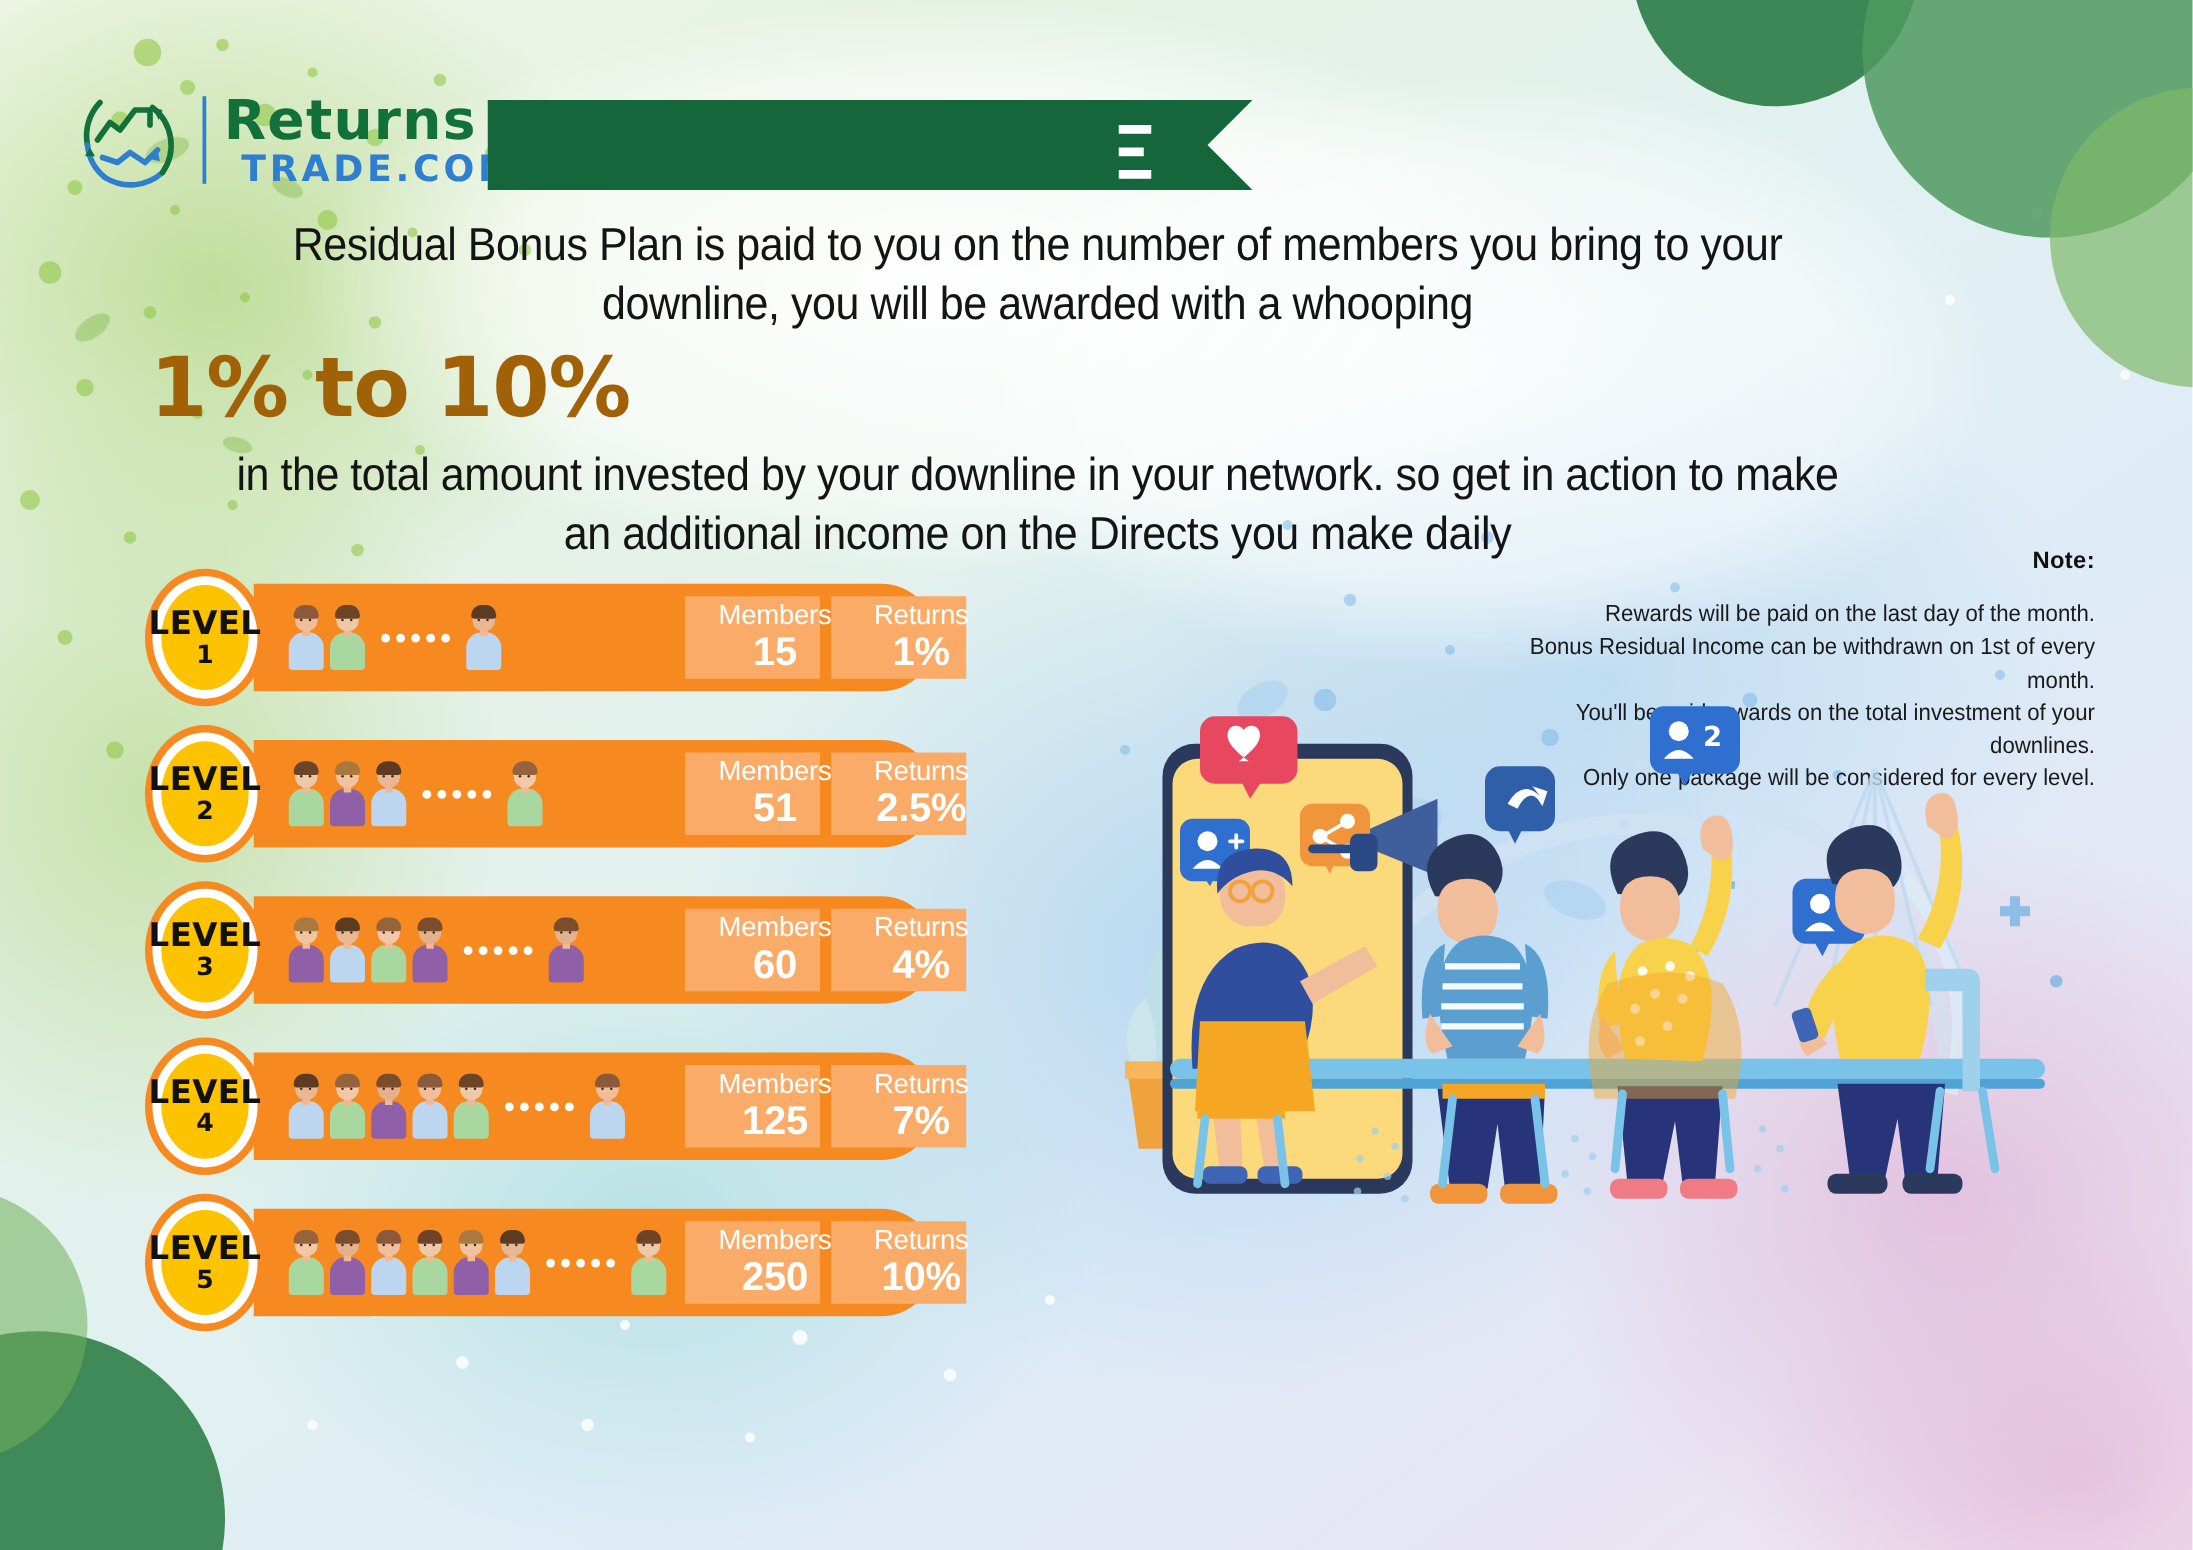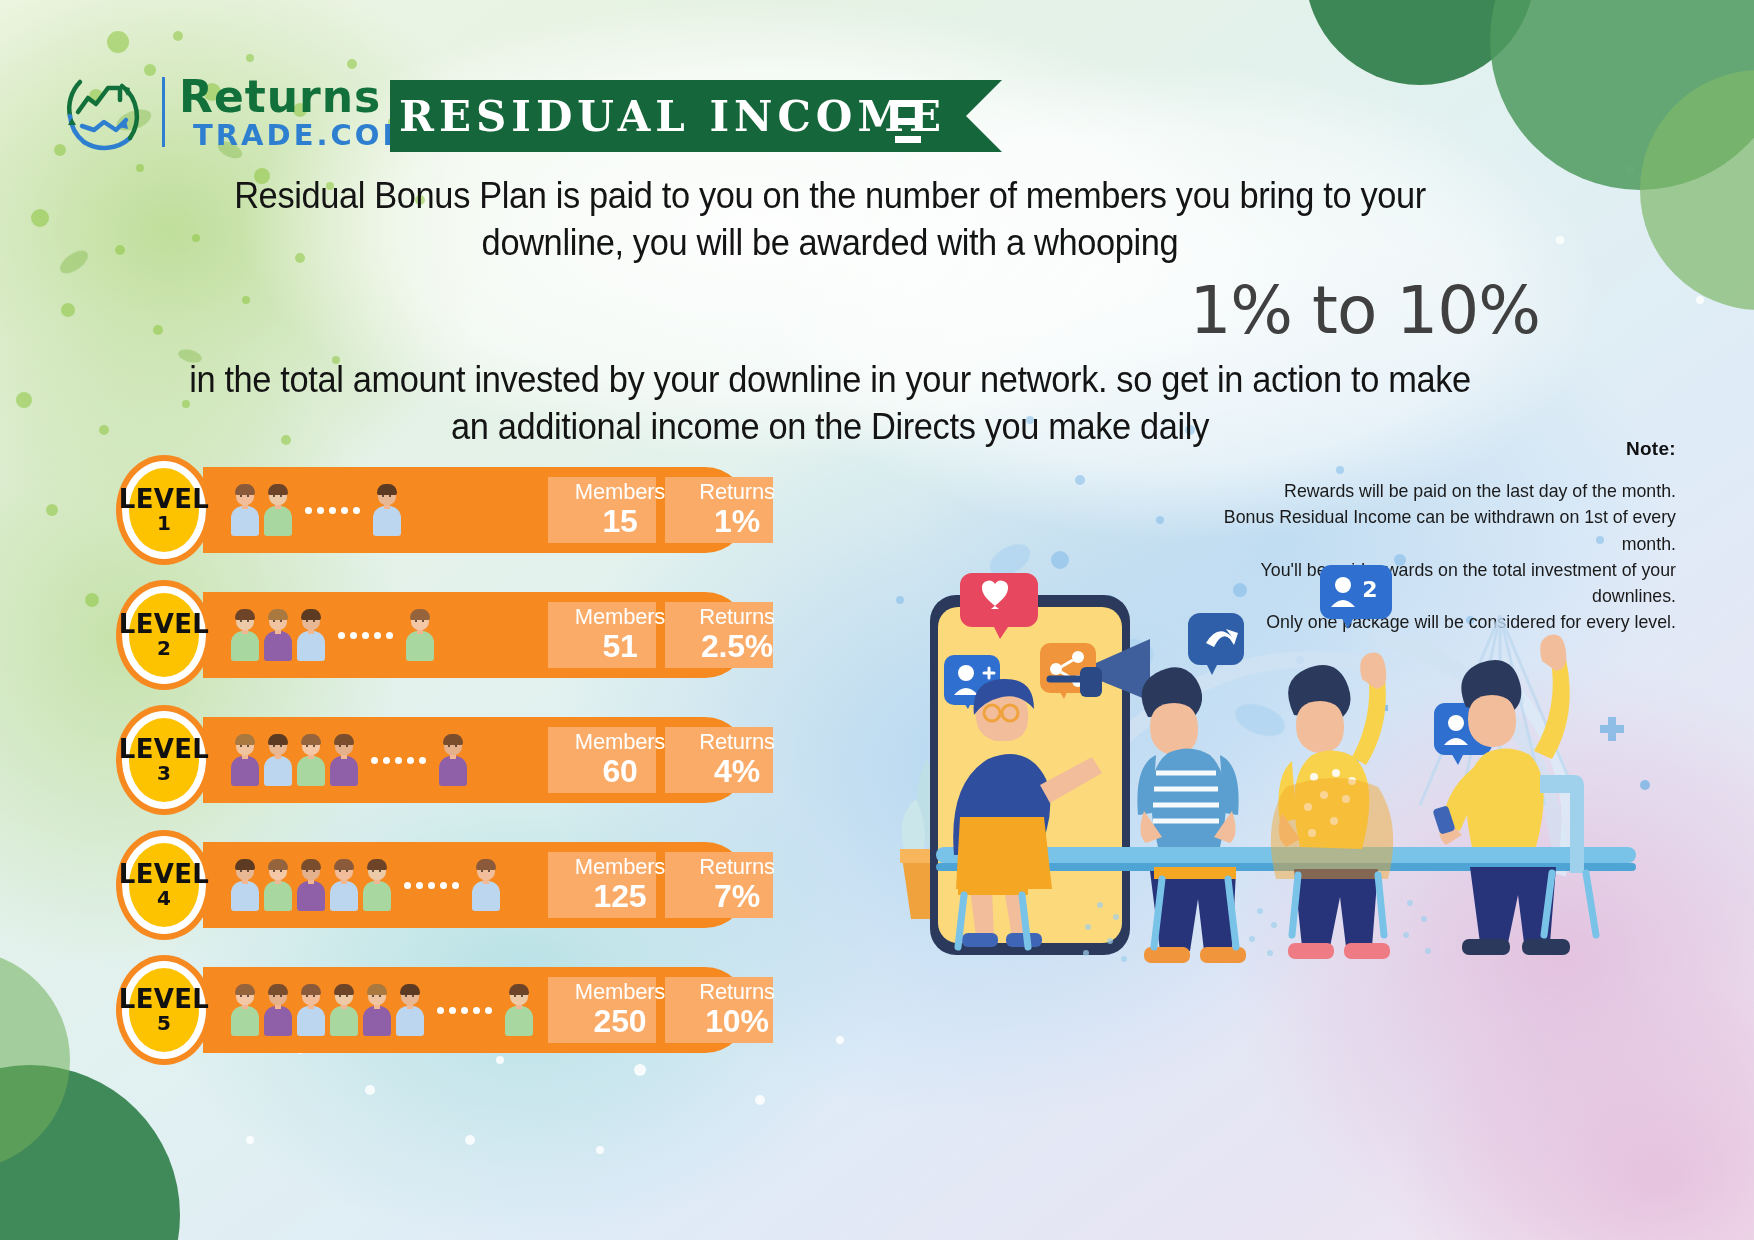--- a/index.html
+++ b/index.html
@@ -29,22 +29,22 @@
   #ribbon-text{position:absolute;left:390px;top:80px;width:565px;height:72px;
     display:flex;align-items:center;justify-content:center;
     color:#ffffff;font-size:42px;font-weight:bold;letter-spacing:5px;
     font-family:"DejaVu Serif", serif;z-index:3;}
 
   
   .para{position:absolute;text-align:center;color:#141414;
     font-family:"Liberation Sans", sans-serif;font-size:37px;line-height:1.28;
     letter-spacing:-0.4px;transform:scaleX(0.93);transform-origin:center;}
   #para-top{left:120px;top:172px;width:1420px;}
-  #big-pct{position:absolute;left:120px;top:272px;width:1420px;text-align:right;
-    color:#404040;font-size:66px;font-weight:normal;letter-spacing:-1px;
+  #big-pct{position:absolute;left:120px;top:272px;width:1420px;text-align:left;
+    color:#a16207;font-size:66px;font-weight:bold;letter-spacing:-1px;
     font-family:"DejaVu Sans", sans-serif;}
   #para-bottom{left:120px;top:356px;width:1420px;}
 
   
   #note{position:absolute;right:78px;top:438px;width:520px;text-align:right;}
   #note-title{font-size:19px;font-weight:bold;color:#111;letter-spacing:0.3px;}
   #note-lines{margin-top:18px;font-size:18.5px;line-height:1.42;color:#1a1a1a;
     transform:scaleX(0.96);transform-origin:right center;}
 
   
@@ -260,21 +260,20 @@
       <div class="w2">TRADE.COM</div>
     </div>
   </div>
 
   <svg id="ribbon-shape" width="612" height="72" viewBox="0 0 612 72">
     <path d="M0 0 H612 L576 36 L612 72 H0 Z" fill="#15663a"></path>
     <rect x="505" y="20" width="26" height="7" fill="#ffffff"></rect>
     <rect x="505" y="38" width="20" height="7" fill="#ffffff"></rect>
     <rect x="505" y="56" width="26" height="7" fill="#ffffff"></rect>
   </svg>
-  <div id="ribbon-text">RESIDUAL  INCOME</div>
 
   <div class="para" id="para-top">Residual Bonus Plan is paid to you on the number of members you bring to your downline, you will be awarded with a whooping</div>
   <div id="big-pct">1% to 10%</div>
   <div class="para" id="para-bottom">in the total amount invested by your downline in your network. so get in action to make an additional income on the Directs you make daily</div>
 
   <div id="note">
     <div id="note-title">Note:</div>
     <div id="note-lines">
       <div>Rewards will be paid on the last day of the month.</div>
       <div>Bonus Residual Income can be withdrawn on 1st of every month.</div>

